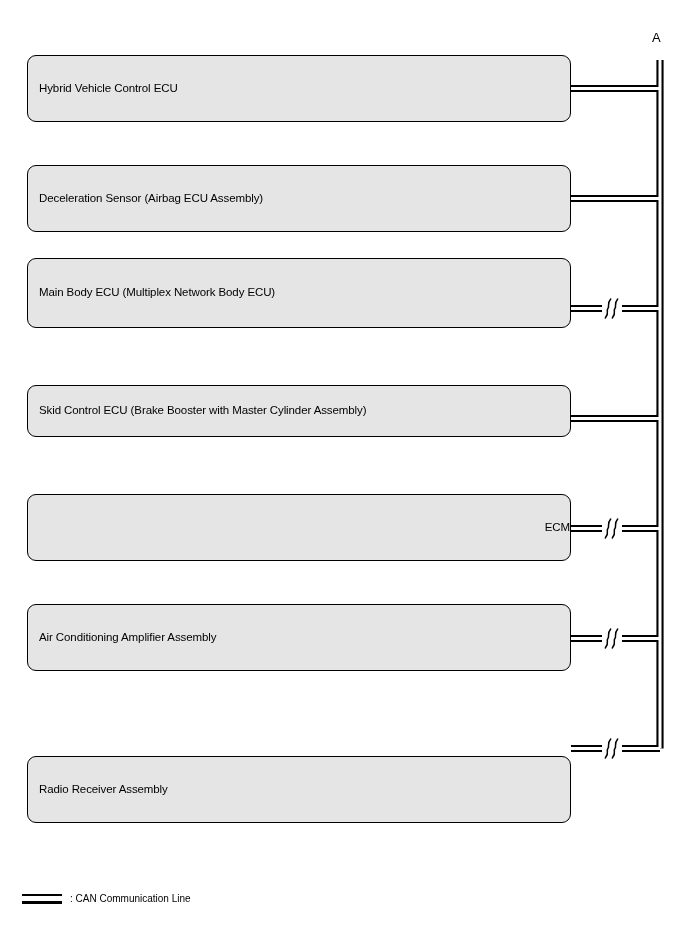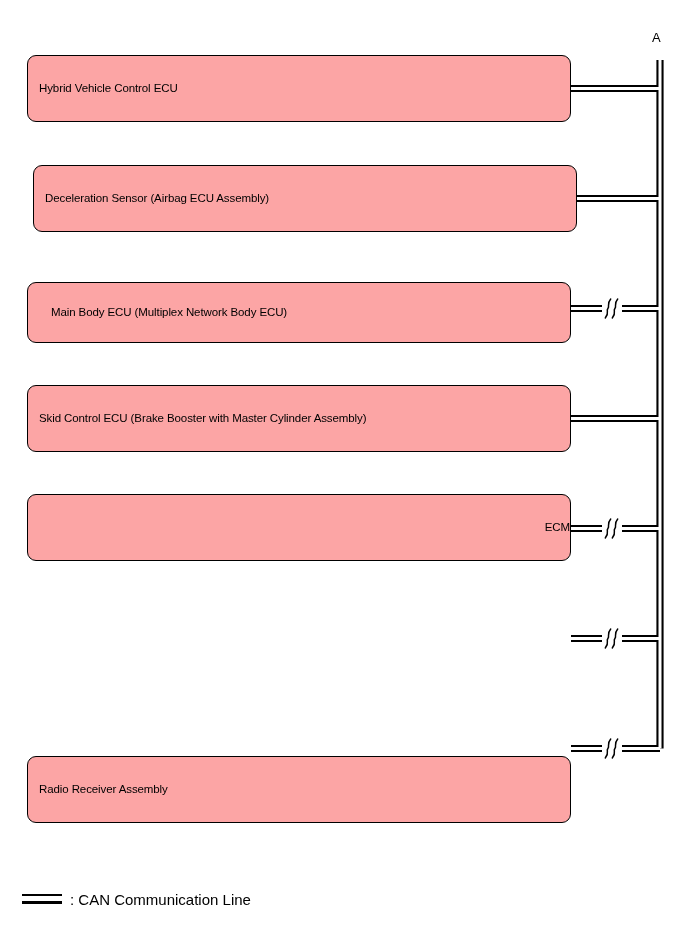--- a/index.html
+++ b/index.html
@@ -24,21 +24,21 @@
     left: 0;
     top: 0;
     width: 688px;
     height: 949px;
   }
   .ecu-box {
     position: absolute;
     box-sizing: border-box;
     border: 1.6px solid #000000;
     border-radius: 9px;
-    background: #fca5a5;
+    background: #e5e5e5;
     display: flex;
     align-items: center;
   }
   .ecu-label {
     font-size: 11.5px;
     letter-spacing: -0.1px;
     color: #000000;
     padding-left: 11px;
     white-space: nowrap;
     line-height: 1;
@@ -67,21 +67,21 @@
     position: absolute;
     left: 0;
     width: 40px;
     height: 2.6px;
     background: #000000;
     display: block;
   }
   .legend-swatch i.l1 { top: 0.4px; }
   .legend-swatch i.l2 { top: 7.6px; }
   .legend-text {
-    font-size: 15px;
+    font-size: 10px;
     margin-left: 8px;
     white-space: nowrap;
     line-height: 1;
     color: #000000;
   }
 </style>
 </head>
 <body>
 
 <div id="diagram-root">
@@ -137,36 +137,39 @@
                  C 612.7 751.1, 616.9 752.5, 612.3 758" fill="none" stroke="#000000" stroke-width="1.5" stroke-linecap="round" stroke-linejoin="miter"></path>
       </g>
   </svg>
 
   <div class="bus-letter" style="left:652px; top:31px;">A</div>
 
   <div class="ecu-box" style="left:27px; top:55px; width:544px; height:67px;">
     <span class="ecu-label">Hybrid Vehicle Control ECU</span>
   </div>
 
-  <div class="ecu-box" style="left:33px; top:165px; width:544px; height:67px;align-items:center;">
+  <div class="ecu-box" style="left:27px; top:165px; width:544px; height:67px;align-items:center;">
     <span class="ecu-label">Deceleration Sensor (Airbag ECU Assembly)</span>
   </div>
 
-  <div class="ecu-box" style="left:27px; top:282px; width:544px; height:61px;padding-left:12px;">
+  <div class="ecu-box" style="left:27px; top:258px; width:544px; height:70px;">
     <span class="ecu-label">Main Body ECU (Multiplex Network Body ECU)</span>
   </div>
 
-  <div class="ecu-box" style="left:27px; top:385px; width:544px; height:67px;text-align:right;">
+  <div class="ecu-box" style="left:27px; top:385px; width:544px; height:52px;text-align:right;">
     <span class="ecu-label">Skid Control ECU (Brake Booster with Master Cylinder Assembly)</span>
   </div>
 
   <div class="ecu-box" style="left:27px; top:494px; width:544px; height:67px;justify-content:flex-end;">
     <span class="ecu-label">ECM</span>
   </div>
 
+  <div class="ecu-box" style="left:27px; top:604px; width:544px; height:67px;">
+    <span class="ecu-label">Air Conditioning Amplifier Assembly</span>
+  </div>
 
   <div class="ecu-box" style="left:27px; top:756px; width:544px; height:67px;">
     <span class="ecu-label">Radio Receiver Assembly</span>
   </div>
 
   <div class="legend">
     <span class="legend-swatch">
       <i class="l1"></i>
         <i class="l2"></i>
     </span>

